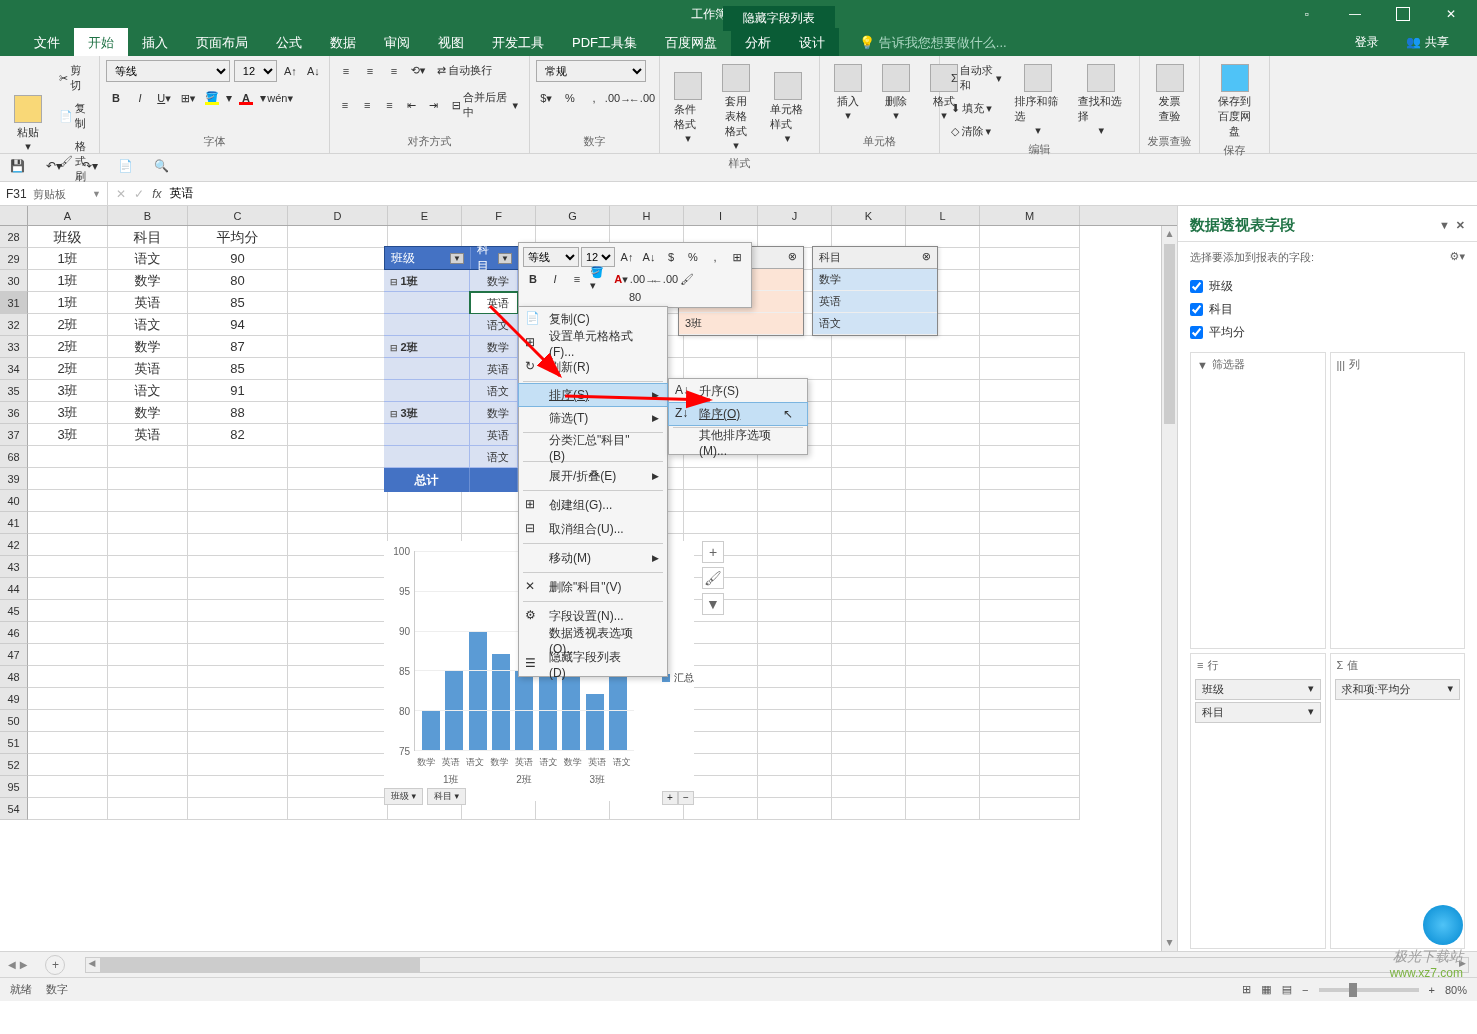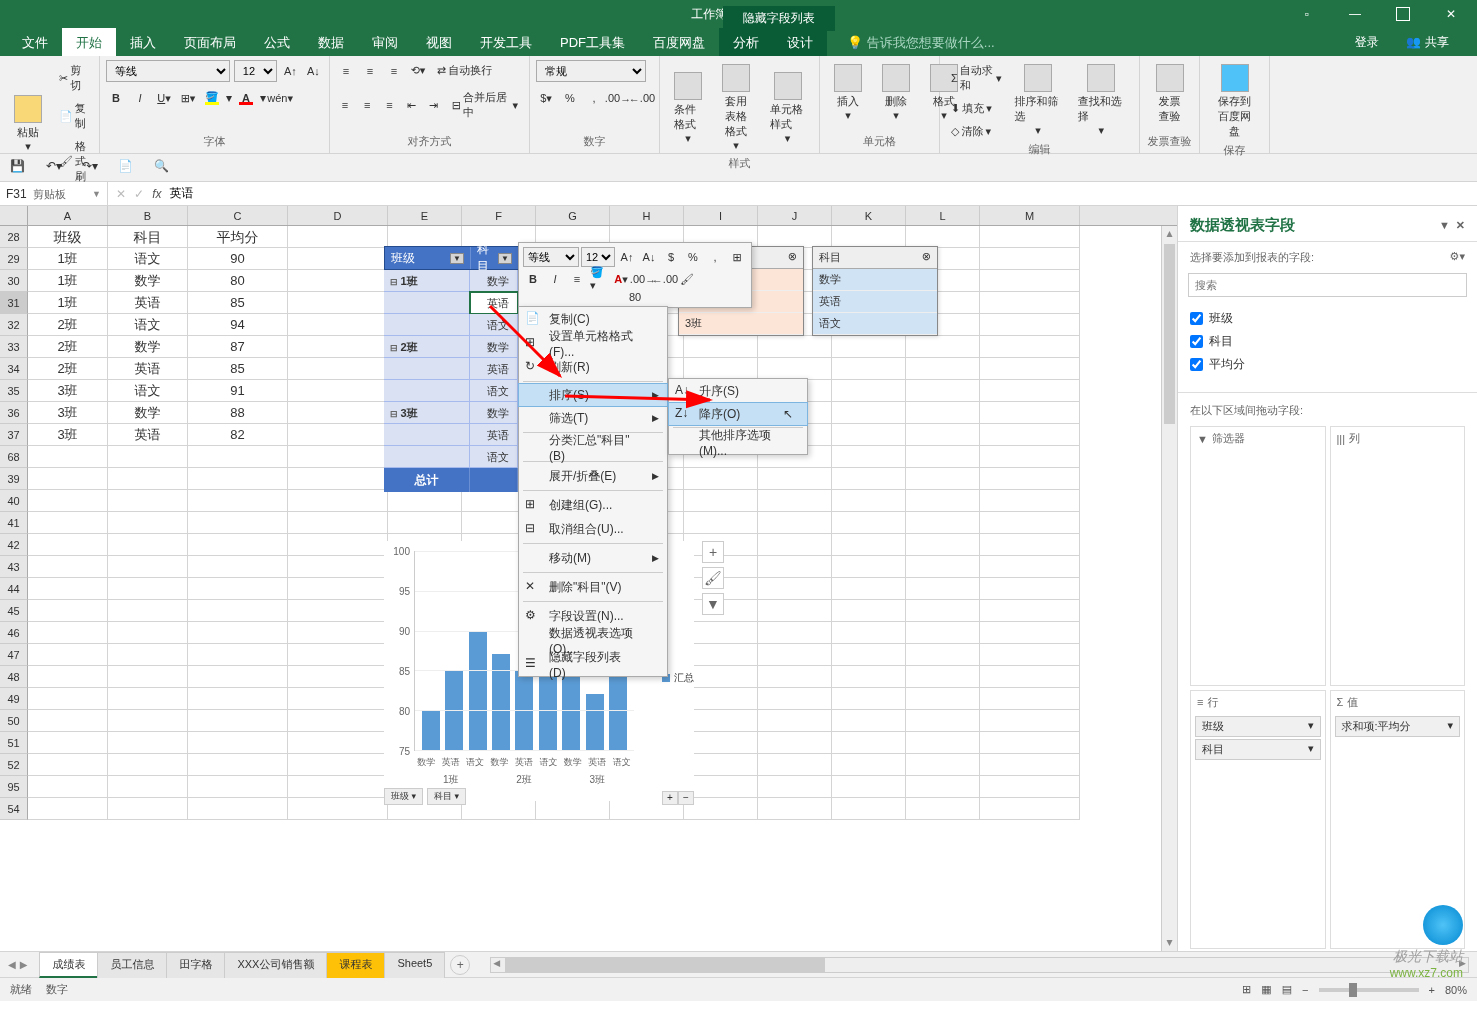--- a/index.html
+++ b/index.html
@@ -8,21 +8,21 @@
 
 .titlebar { background: #217346; height: 28px; display: flex; align-items: center; color: #fff; font-size: 12px; }
 .titlebar .left-sec { width: 200px; }
 .titlebar .center-sec { flex: 1; text-align: center; position: relative; }
 .titlebar .pivot-tool { position: absolute; left: 48%; background: #0a5c36; padding: 4px 20px; }
 .titlebar .right-sec { display: flex; gap: 12px; padding-right: 8px; align-items: center; }
 .winbtn { width: 36px; height: 22px; display: flex; align-items: center; justify-content: center; cursor: pointer; }
 .winicon { width: 14px; height: 14px; border: 1px solid #fff; display: inline-block; }
 
 
-.tabstrip { background: #217346; height: 28px; display: flex; padding-left: 8px; color: #fff; font-size: 13px; }
+.tabstrip { background: #217346; height: 28px; display: flex; padding-left: 20px; color: #fff; font-size: 13px; }
 .tabstrip .tab { padding: 6px 14px; cursor: pointer; }
 .tabstrip .tab.active { background: #fff; color: #217346; }
 .tabstrip .tab.contextual { background: #0a5c36; }
 .tabstrip .tell { color: #a9d5c0; margin-left: 20px; padding-top: 6px; }
 .tabstrip .right { margin-left: auto; display: flex; padding-right: 14px; }
 .tabstrip .right .tab { font-size: 12px; }
 
 
 .ribbon { height: 98px; background: #f1f1f1; border-bottom: 1px solid #d4d4d4; display: flex; position: relative; }
 .ribbon-group { border-right: 1px solid #d4d4d4; padding: 4px 6px; display: flex; flex-direction: column; }
@@ -75,21 +75,21 @@
 .pivot-rows .pc { border-right: 1px solid #a6baed; border-bottom: 1px solid #a6baed; background: #d9e1f2; padding: 0 6px; line-height: 22px; font-size: 11px; }
 .pivot-rows .pc.sub { text-align: right; padding-right: 8px; }
 .pivot-rows .pc.group { font-weight: bold; }
 .pivot-rows .pr.sel .pc.sub { background: #fff; outline: 2px solid #217346; outline-offset: -1px; }
 .pivot-total { background: #4472c4; color: #fff; font-weight: bold; height: 24px; display: flex; }
 .pivot-total .pc { border-right: 1px solid #6b8fd3; padding: 0 6px; line-height: 24px; }
 
 
 .ctxmenu { position: absolute; background: #f5f5f5; border: 1px solid #aaa; box-shadow: 2px 2px 6px rgba(0,0,0,.2); font-size: 12px; z-index: 100; }
 .ctxmenu .mi { height: 24px; display: flex; align-items: center; padding: 0 30px 0 30px; cursor: pointer; position: relative; min-width: 130px; }
-.ctxmenu .mi:hover, .ctxmenu .mi.hover { background: #c5e0f5; border: 1px solid #7bb5e0; margin: -1px; }
+.ctxmenu .mi:hover, .ctxmenu .mi.hover { background: #c5e0f5; border: 1px solid #7bb5e0; margin: -1px; text-decoration: underline; }
 .ctxmenu .mi .ico { position: absolute; left: 6px; width: 16px; height: 16px; }
 .ctxmenu .mi .arrow { position: absolute; right: 8px; font-size: 9px; }
 .ctxmenu .sep { height: 1px; background: #ccc; margin: 2px 4px; }
 
 
 .minitoolbar { position: absolute; background: #f5f5f5; border: 1px solid #aaa; box-shadow: 2px 2px 6px rgba(0,0,0,.2); padding: 4px; z-index: 99; }
 .minitoolbar .row { display: flex; gap: 2px; align-items: center; margin-bottom: 2px; }
 .minitoolbar select { height: 20px; font-size: 11px; border: 1px solid #ababab; }
 
 
@@ -1075,36 +1075,34 @@
       <span>数据透视表字段</span>
       <div class="tools">
           <span>▼</span>
           <span>✕</span>
         </div>
     </div>
     <div class="sub">
         <span>选择要添加到报表的字段:</span>
         <span>⚙▾</span>
       </div>
-    <div class="search"><input placeholder="搜索" style=""></div>
     <div class="fields" id="panefields">
         <div class="field">
           <input type="checkbox" checked="" style="">
           <span>班级</span>
         </div>
         <div class="field">
           <input type="checkbox" checked="" style="">
           <span>科目</span>
         </div>
         <div class="field">
           <input type="checkbox" checked="" style="">
           <span>平均分</span>
         </div>
       </div>
-    <div class="areas-lbl">在以下区域间拖动字段:</div>
     <div class="areas">
       <div class="area">
           <div class="ah">
             <span>▼</span>
             <span>筛选器</span>
           </div>
         </div>
       <div class="area">
           <div class="ah">
             <span>|||</span>
@@ -1132,28 +1130,20 @@
         </div>
     </div>
   </div>
 </div>
 
 <div class="sheettabs">
   <div class="nav">
     <span>◀</span>
     <span>▶</span>
   </div>
-  <div id="sheettabs" style="display:flex">
-      <div class="st active">成绩表</div>
-      <div class="st">员工信息</div>
-      <div class="st">田字格</div>
-      <div class="st">XXX公司销售额</div>
-      <div class="st colored">课程表</div>
-      <div class="st">Sheet5</div>
-    </div>
   <div class="add">+</div>
   <div class="hscroll">
     <span style="position:absolute;left:2px;font-size:9px;color:#888">◀</span>
     <div class="thumb" style="left:14px;width:320px"></div>
     <span style="position:absolute;right:2px;font-size:9px;color:#888">▶</span>
   </div>
 </div>
 
 <div class="statusbar">
   <span>就绪</span>

